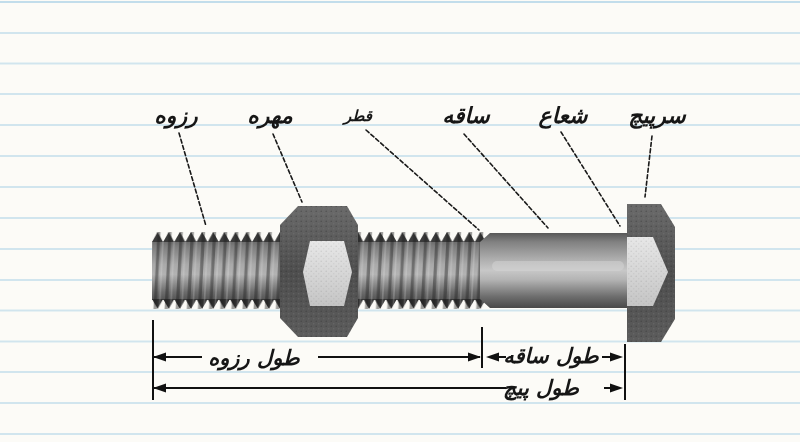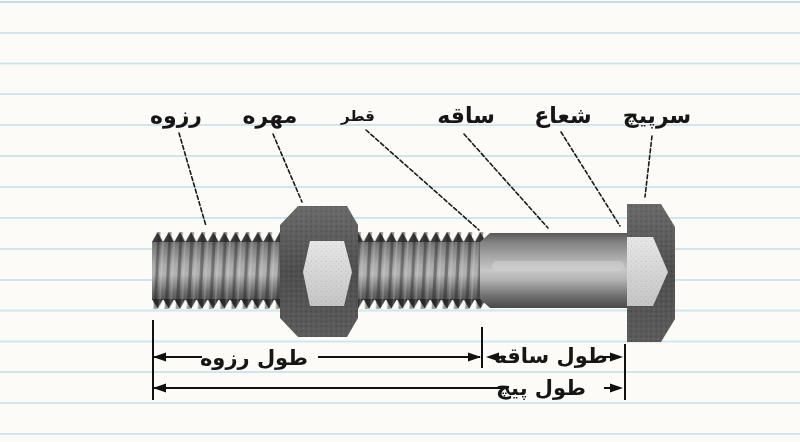--- a/index.html
+++ b/index.html
@@ -7,20 +7,21 @@
     padding: 0;
     background: #e8e8e8;
     font-family: "DejaVu Sans", sans-serif;
   }
   .stage {
     position: relative;
     width: 800px;
     height: 442px;
     background: #fcfbf7;
     overflow: hidden;
+    font-style: italic;
   }
   svg { display: block; }
   text {
     font-family: "DejaVu Sans", sans-serif;
     fill: #161616;
   }
   .part-label { font-size: 22px; font-weight: 700; }
   .part-label-small { font-size: 15px; font-weight: 700; }
   .dim-label { font-size: 21px; font-weight: 700; }
 </style>

